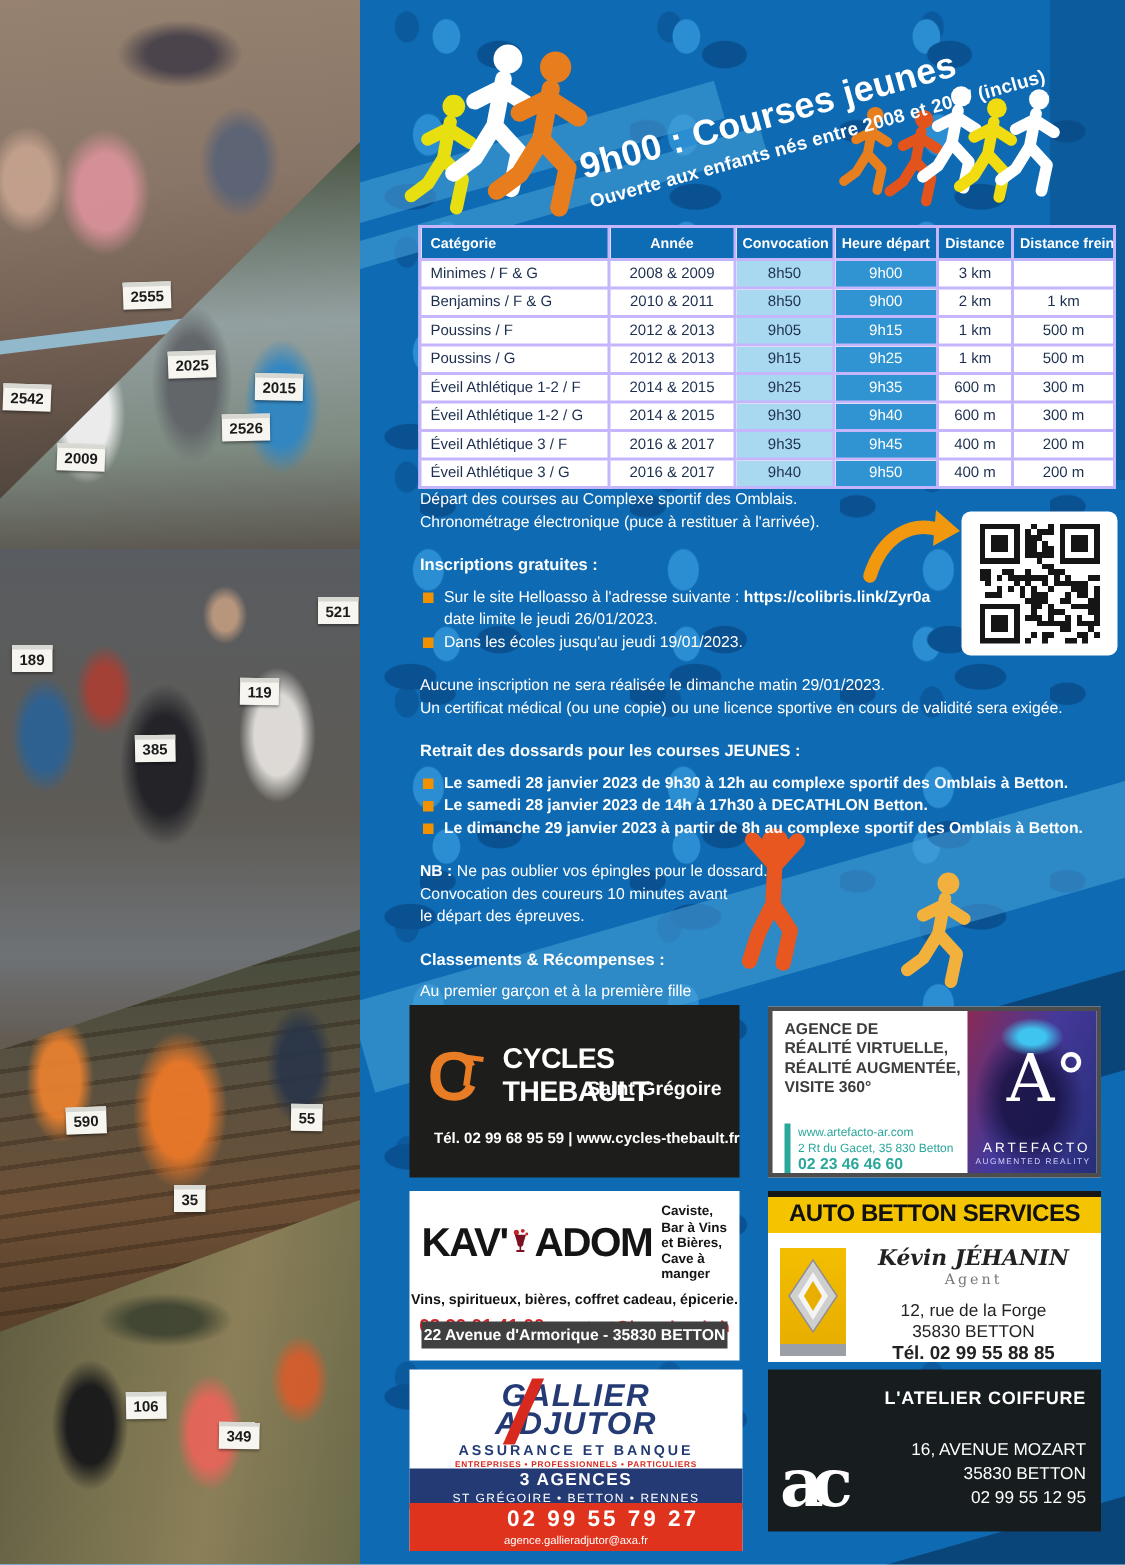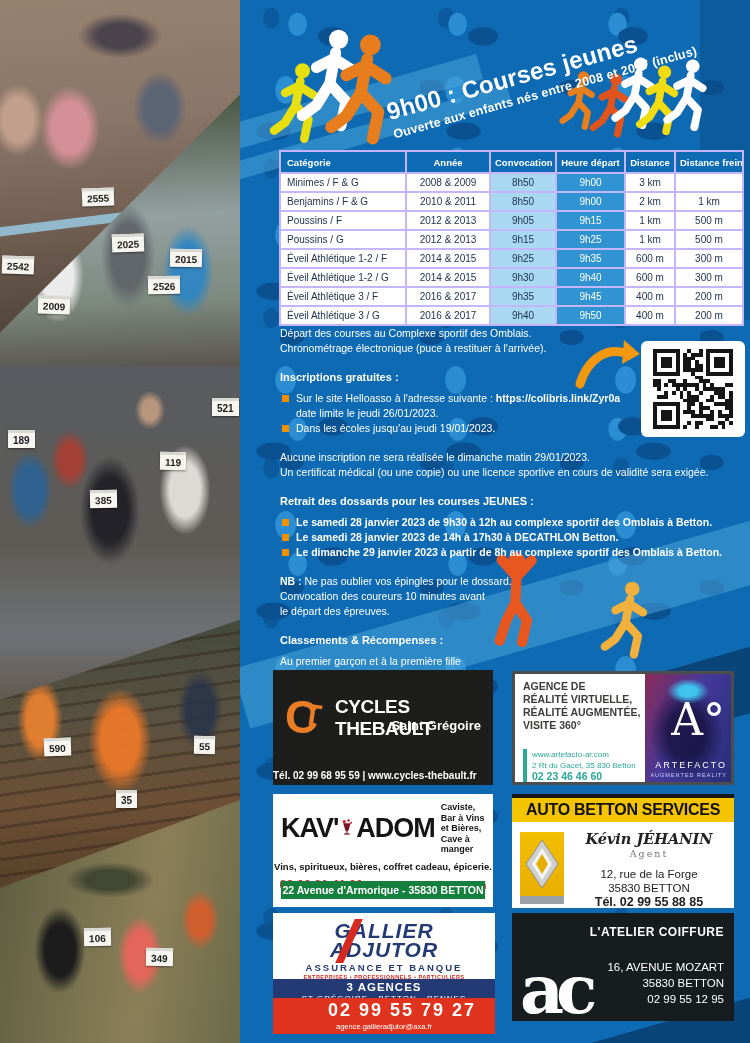--- a/index.html
+++ b/index.html
@@ -108,21 +108,21 @@
   .qr svg{width:100%;height:100%;fill:#151515;}
 
   
   .ad{position:absolute;z-index:5;box-sizing:border-box;}
   .ad-cycles{left:273px;top:670px;width:220px;height:115px;background:#1d1d1b;color:#fff;}
   .ct-logo{position:absolute;left:12px;top:22px;width:48px;height:52px;}
   .ct-c{position:absolute;left:0;top:2px;font-size:46px;font-weight:900;color:#e87d26;line-height:46px;}
   .ct-t{position:absolute;left:18px;top:6px;font-size:30px;font-weight:900;color:#e87d26;transform:rotate(8deg);}
   .cy-name{position:absolute;left:62px;top:26px;font-size:19px;font-weight:900;letter-spacing:-.4px;}
   .cy-city{position:absolute;left:62px;top:48px;width:146px;text-align:right;font-size:13px;font-weight:bold;}
-  .cy-tel{position:absolute;left:0;bottom:4px;width:100%;text-align:left;font-size:10px;font-weight:bold;}
+  .cy-tel{position:absolute;left:0;bottom:20px;width:100%;text-align:right;font-size:10px;font-weight:bold;}
 
   .ad-artefacto{left:512px;top:671px;width:222px;height:114px;background:#fff;border:3px solid #4d4d4d;display:flex;}
   .art-left{flex:1 1 58%;padding:6px 4px 4px 8px;}
   .art-left .svc{font-size:10.5px;line-height:13px;font-weight:800;color:#3c3c3b;}
   .art-contact{display:flex;margin-top:17px;}
   .art-bar{width:4px;background:#2aa79b;margin-right:5px;}
   .art-contact .t{font-size:8px;line-height:11px;color:#2aa79b;}
   .art-contact .t .tel{font-size:10.5px;font-weight:bold;}
   .art-photo{flex:1 1 42%;position:relative;color:#fff;
       background:radial-gradient(30px 18px at 50% 16%, #3fc4f0 30%, transparent 70%),
@@ -133,21 +133,21 @@
   .art-tag{position:absolute;right:4px;bottom:4px;font-size:5.5px;letter-spacing:1px;color:#cfd2ff;}
 
   .ad-kavadom{left:273px;top:794px;width:220px;height:113px;background:#fff;color:#141414;}
   .kav-row{display:flex;align-items:center;padding:8px 6px 0 8px;}
   .kav-name{font-size:27px;font-weight:900;letter-spacing:-1px;line-height:30px;}
   .kav-glass{margin:0 2px;}
   .kav-tags{margin-left:6px;font-size:9px;line-height:10.5px;font-weight:bold;}
   .kav-desc{text-align:center;font-size:9.5px;font-weight:bold;margin-top:6px;}
   .kav-tel{text-align:center;font-weight:bold;color:#d2232a;margin-top:3px;}
   .kav-tel .ph{font-size:12.5px;} .kav-tel .em{font-size:10.5px;}
-  .kav-band{position:absolute;left:8px;right:8px;bottom:8px;background:#15803d;color:#fff;
+  .kav-band{position:absolute;left:8px;right:8px;bottom:8px;background:#404040;color:#fff;
             text-align:center;font-size:10.5px;font-weight:bold;padding:3px 0;}
 
   .ad-autobetton{left:512px;top:794px;width:222px;height:114px;background:#fff;border-top:4px solid #161616;color:#222;}
   .ab-head{background:#f5c400;color:#111;font-weight:900;font-size:16px;text-align:center;
            letter-spacing:-.3px;padding:3px 0;}
   .ab-logo{position:absolute;left:8px;top:34px;width:44px;height:64px;background:linear-gradient(#f3be00,#e8ae00);}
   .ab-grey{position:absolute;left:8px;top:98px;width:44px;height:8px;background:#9aa0a6;}
   .ab-right{position:absolute;left:58px;top:32px;right:6px;text-align:center;}
   .ab-name{font-family:"DejaVu Serif",serif;font-style:italic;font-weight:bold;font-size:14.5px;}
   .ab-role{font-family:"DejaVu Serif",serif;font-size:9.5px;color:#777;letter-spacing:2px;margin-top:1px;}
@@ -157,27 +157,27 @@
   .ad-gallier{left:273px;top:913px;width:222px;height:121px;background:#fff;color:#243a74;}
   .ga-logo{position:relative;text-align:center;padding-top:8px;font-weight:900;font-style:italic;
            font-size:21px;line-height:19px;letter-spacing:1px;}
   .ga-slash{position:absolute;left:72px;top:6px;width:8px;height:44px;background:#d8291e;transform:skewX(-24deg);}
   .ga-sub{text-align:center;font-size:9.5px;font-weight:bold;letter-spacing:2px;margin-top:3px;}
   .ga-tiny{text-align:center;font-size:5.5px;font-weight:bold;color:#d8291e;letter-spacing:.5px;margin-top:1px;}
   .ga-navy{position:absolute;left:0;right:0;bottom:28px;background:#243a74;color:#fff;text-align:center;padding:2px 0 3px;}
   .ga-navy .b1{font-size:11.5px;font-weight:bold;letter-spacing:1px;}
   .ga-navy .b2{font-size:8px;letter-spacing:1px;margin-top:1px;}
   .ga-red{position:absolute;left:0;right:0;bottom:0;background:#e0331d;color:#fff;text-align:center;padding:2px 0 3px;}
-  .ga-red .r1{font-size:18px;font-weight:bold;letter-spacing:2px;padding-left:36px;}
+  .ga-red .r1{font-size:15px;font-weight:bold;letter-spacing:2px;padding-left:36px;}
   .ga-red .r2{font-size:7.5px;margin-top:1px;}
 
   .ad-atelier{left:512px;top:913px;width:222px;height:108px;background:#171c1f;color:#fff;}
   .at-title{position:absolute;right:10px;top:12px;font-size:12px;font-weight:bold;letter-spacing:.5px;}
   .at-ac{position:absolute;left:8px;bottom:2px;font-family:"DejaVu Serif",serif;font-weight:bold;
-         font-size:68px;letter-spacing:-8px;line-height:60px;}
+         font-size:45px;letter-spacing:-8px;line-height:60px;}
   .at-addr{position:absolute;right:10px;bottom:14px;text-align:right;font-size:11.5px;line-height:16px;}
 </style>
 </head>
 <body>
 
 <div class="flyer">
 
   
   <div class="bg"></div>
   <div class="stripe light s1"></div>

